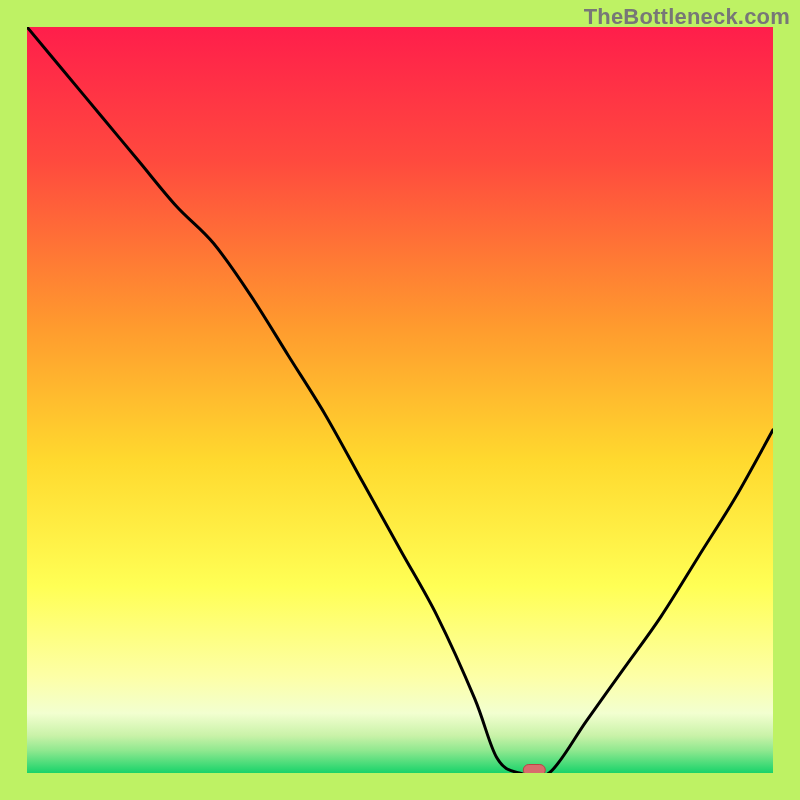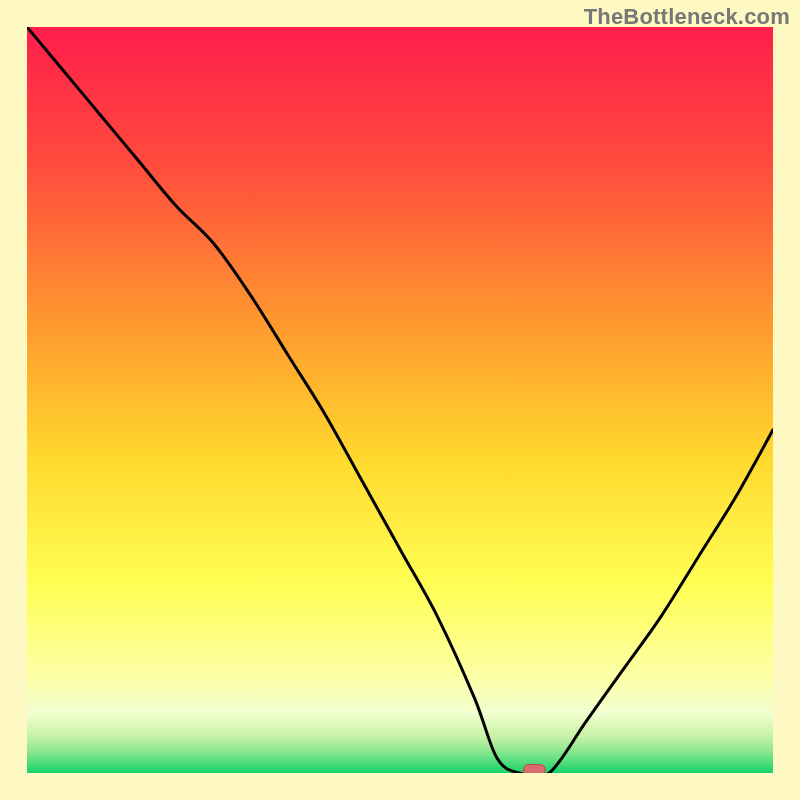--- a/index.html
+++ b/index.html
@@ -8,21 +8,21 @@
     width: 800px;
     height: 800px;
     background: #000;
     overflow: hidden;
     font-family: Arial, Helvetica, sans-serif;
   }
   .frame {
     position: relative;
     width: 800px;
     height: 800px;
-    background: #fef9c3;
+    background: #bef264;
   }
   .watermark {
     position: absolute;
     top: 4px;
     right: 10px;
     color: #777;
     font-size: 22px;
     font-weight: 600;
     z-index: 10;
     letter-spacing: 0.2px;

